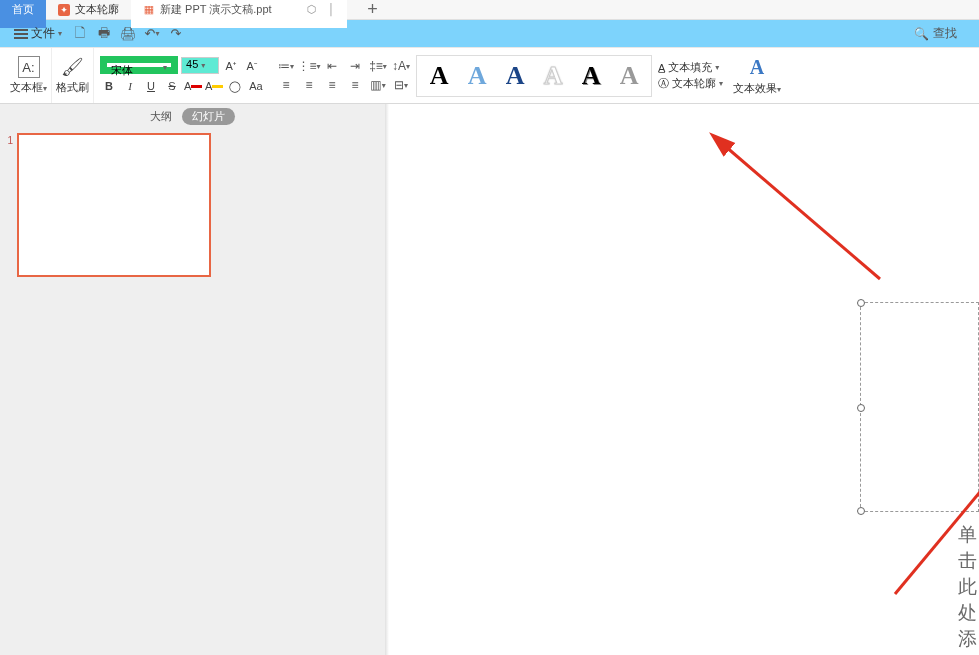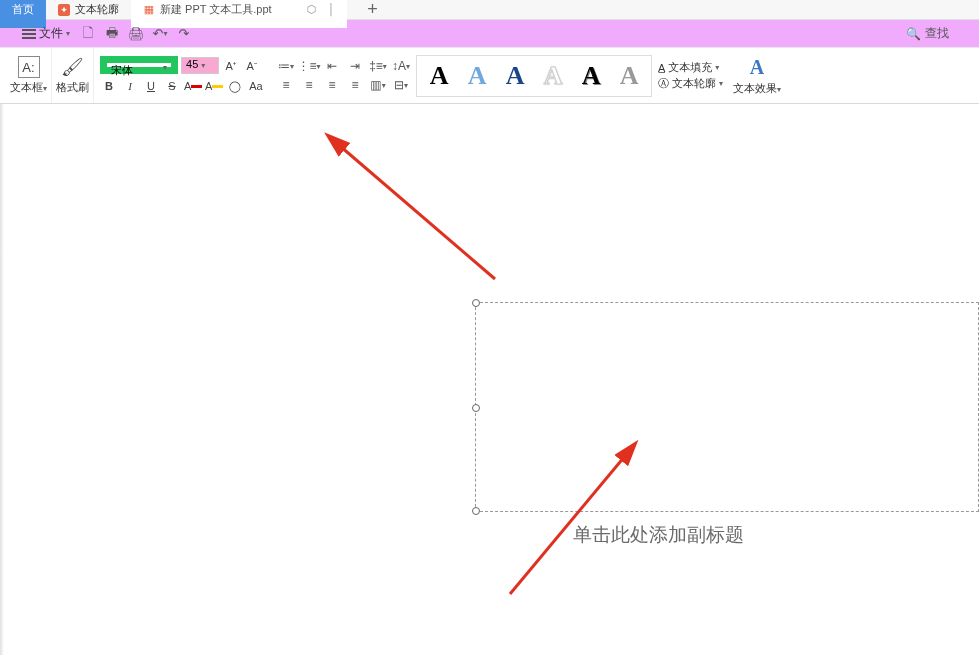--- a/index.html
+++ b/index.html
@@ -9,40 +9,40 @@
 .tab-bar { height: 20px; background: #f7f7f7; display: flex; align-items: center; border-bottom: 1px solid #e0e0e0; }
 .tab { height: 36px; padding: 0 12px; display: flex; align-items: center; font-size: 11px; gap: 5px; }
 .tab.home { background: #4a90e2; color: #fff; }
 .tab.template { color: #333; }
 .tab.active-doc { background: #fff; color: #555; }
 .tab-icon { width: 12px; height: 12px; display: inline-flex; align-items: center; justify-content: center; }
 .tab-add { margin-left: 12px; color: #666; font-size: 18px; padding: 0 8px; }
 .tab-ext { margin-left: 30px; color: #999; font-size: 11px; display: flex; gap: 12px; }
 
 
-.menu-bar { height: 28px; background: #f0abfc; display: flex; align-items: center; padding: 0 22px; gap: 2px; border-bottom: 1px solid #e8e8e8; }
+.menu-bar { height: 28px; background: #7dd3fc; display: flex; align-items: center; padding: 0 14px; gap: 2px; border-bottom: 1px solid #e8e8e8; }
 .file-menu { display: flex; align-items: center; font-size: 12px; color: #333; gap: 3px; margin-right: 8px; }
 .qat { display: flex; gap: 8px; align-items: center; margin-right: 30px; }
 .qat-item { width: 16px; height: 16px; color: #555; display: flex; align-items: center; justify-content: center; font-size: 13px; }
 .menu-tabs { display: flex; gap: 18px; align-items: center; }
 .menu-item { font-size: 12px; color: #333; cursor: pointer; }
 .menu-item.tool-pill { background: #e86644; color: #fff; padding: 2px 10px; border-radius: 10px; }
 .search-box { margin-left: auto; display: flex; align-items: center; gap: 4px; font-size: 12px; color: #555; padding-right: 8px; }
 
 
 .ribbon { height: 56px; background: #fff; border-bottom: 1px solid #d9d9d9; display: flex; align-items: center; padding: 0 6px; }
 .ribbon-group { display: flex; flex-direction: column; align-items: center; justify-content: center; height: 100%; padding: 0 4px; border-right: 1px solid #eee; }
 .ribbon-group.norow { border-right: none; }
 .rg-icon-big { width: 22px; height: 22px; border: 1px solid #888; display: flex; align-items: center; justify-content: center; font-size: 13px; color: #444; }
 .rg-label { font-size: 11px; color: #333; margin-top: 2px; }
 
 .font-group { display: flex; flex-direction: column; gap: 3px; padding: 0 6px; }
 .font-row { display: flex; gap: 3px; align-items: center; }
 .font-select { border: 7px solid #22c55e; height: 18px; font-size: 11px; padding: 0 4px; min-width: 78px; background: #fff; }
-.size-select { border: 1px solid #ccc; height: 17px; font-size: 11px; padding: 0 4px; width: 38px; background: #f9a8d4; }
+.size-select { border: 1px solid #ccc; height: 17px; font-size: 11px; padding: 0 4px; width: 38px; background: #5eead4; }
 .small-btn { width: 18px; height: 18px; font-size: 11px; color: #444; display: flex; align-items: center; justify-content: center; }
 .btn-b { font-weight: bold; }
 .btn-i { font-style: italic; font-family: serif; }
 .btn-u { text-decoration: underline; }
 .btn-s { text-decoration: line-through; }
 .color-strip { width: 14px; height: 3px; display: block; }
 .cs-red { background: #d00; }
 .cs-yellow { background: #fc0; }
 
 .para-group { display: flex; flex-direction: column; gap: 3px; padding: 0 6px; }
@@ -94,21 +94,21 @@
 <body>
 
 <div class="tab-bar">
   <div class="tab home">首页</div>
   <div class="tab template">
     <span class="tab-icon" style="background:#e86644;color:#fff;border-radius:2px;font-size:9px;">✦</span>
     <span>文本轮廓</span>
   </div>
   <div class="tab active-doc">
     <span class="tab-icon" style="color:#e86644;">▦</span>
-    <span>新建 PPT 文本工具.ppt</span>
+    <span>新建 PPT 演示文稿.ppt</span>
     <span class="tab-ext">
       <span>⬡</span>
       <span>│</span>
     </span>
   </div>
   <div class="tab-add">+</div>
 </div>
 
 <div class="menu-bar">
   <div class="file-menu">
@@ -202,20 +202,32 @@
         <span class="chevron">▾</span>
       </div>
   </div>
   <div class="ribbon-group norow">
     <div style="font-size:20px;color:#3b78c4;font-family:serif;font-weight:bold;">A</div>
     <div class="rg-label"><span>文本效果</span><span class="chevron">▾</span></div>
   </div>
 </div>
 
 <div class="workspace">
+  <div class="side-panel">
+    <div class="panel-tabs">
+      <span class="pt-item">大纲</span>
+      <span class="pt-item active">幻灯片</span>
+    </div>
+    <div class="thumb-area">
+      <div class="thumb-row">
+        <div class="thumb-num">1</div>
+        <div class="thumb"></div>
+      </div>
+    </div>
+  </div>
 
   <div class="slide-area">
     <div class="slide-shadow"></div>
 
     <div class="text-frame">
       <div class="handle h-tl"></div>
 
       <div class="handle h-ml"></div>
       <div class="handle h-bl"></div>
 

